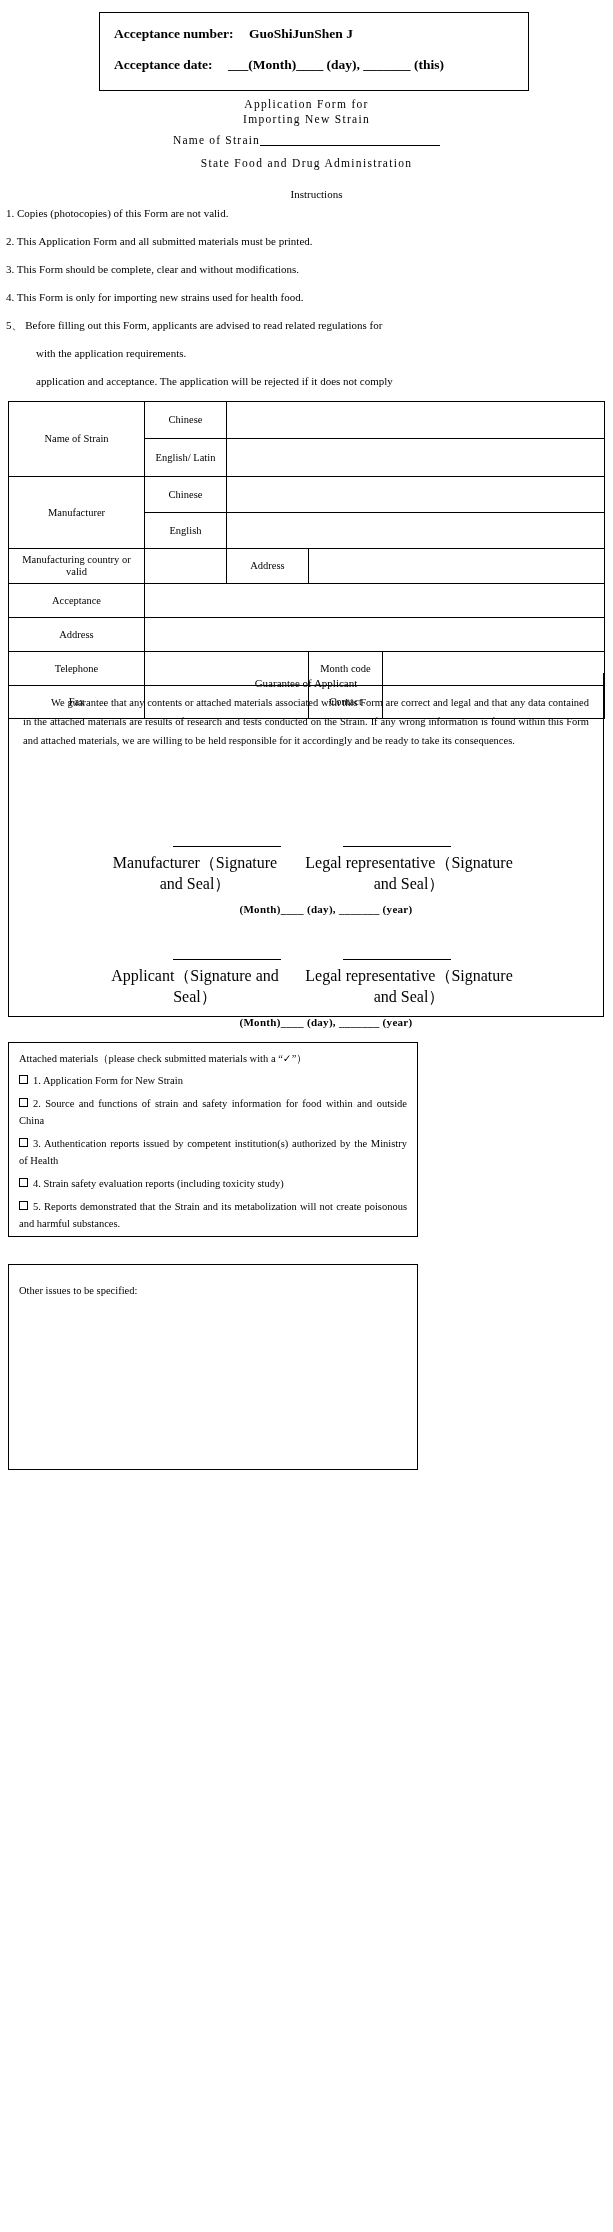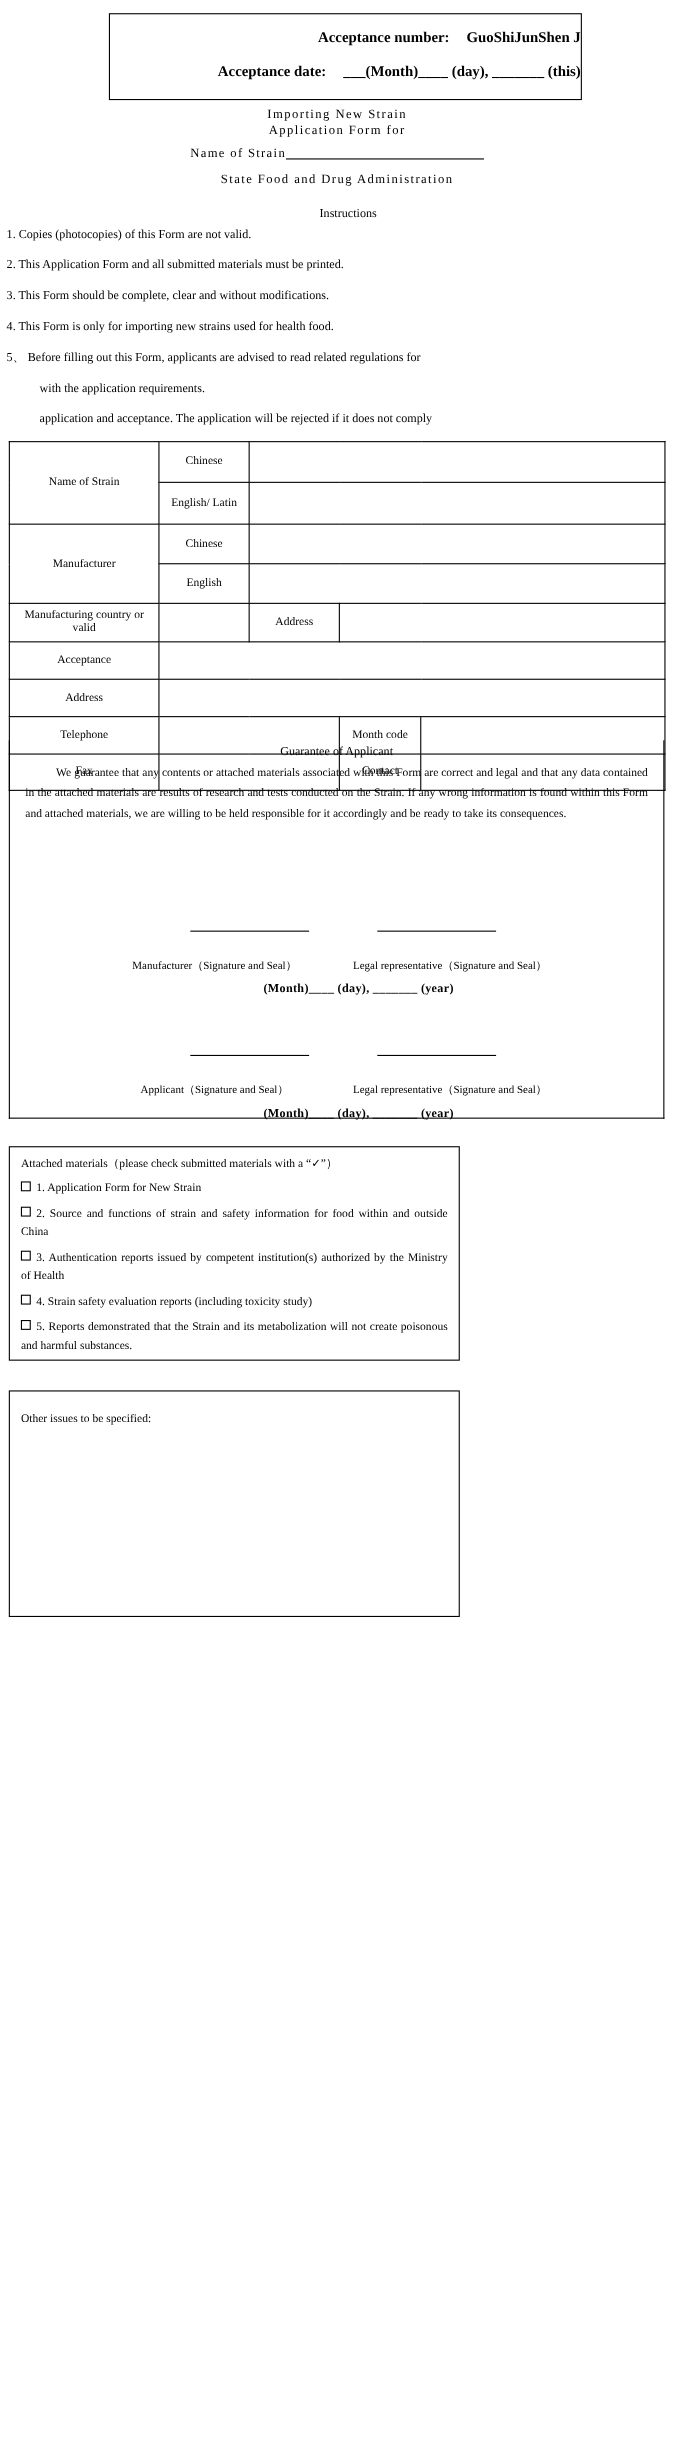--- a/index.html
+++ b/index.html
@@ -24,22 +24,21 @@
 
   
   .acceptance-box {
     position: absolute;
     left: 99px;
     top: 12px;
     width: 430px;
     height: 79px;
     border: 1px solid #000;
     box-sizing: border-box;
-    padding: 12px 0 0 14px;
-    text-align: right;
+    padding: 12px 16px 0 14px;
   }
   .acc-line {
     font-size: 13.5px;
     font-weight: bold;
     line-height: 17px;
     white-space: nowrap;
     font-family: "Liberation Serif", "DejaVu Serif", serif;
   }
   .acc-line.second { margin-top: 14px; }
   .acc-label { letter-spacing: 0px; }
@@ -168,22 +167,22 @@
   }
   .sig-rule {
     width: 108px;
     border-bottom: 1px solid #000;
     height: 1px;
   }
   .sig-labels {
     display: flex;
     justify-content: center;
     gap: 22px;
-    font-size: 10px;
-    margin-top: 24px;
+    font-size: 16px;
+    margin-top: 6px;
     padding-left: 12px;
   }
   .sig-label-l { width: 172px; text-align: center; }
   .sig-label-r { width: 212px; text-align: center; }
   .sig-date {
     text-align: center;
     font-size: 11px;
     font-weight: bold;
     margin-top: 8px;
     padding-left: 40px;
@@ -247,22 +246,22 @@
     </div>
     <div class="acc-line second">
       <span class="acc-label">Acceptance date:</span>
       <span class="acc-value">___(Month)____</span>
       <span>(day),</span>
       <span>_______ (this)</span>
     </div>
   </div>
 
   <div class="doc-title">
+    <div>Application Form for</div>
     <div>Importing New Strain</div>
-    <div>Application Form for</div>
   </div>
 
   <div class="name-of-strain-line">
     <span>Name of Strain</span><span class="blankline"></span>
   </div>
 
   <div class="agency-line">State Food and Drug Administration</div>
 
   <div class="instructions-heading">Instructions</div>
 

